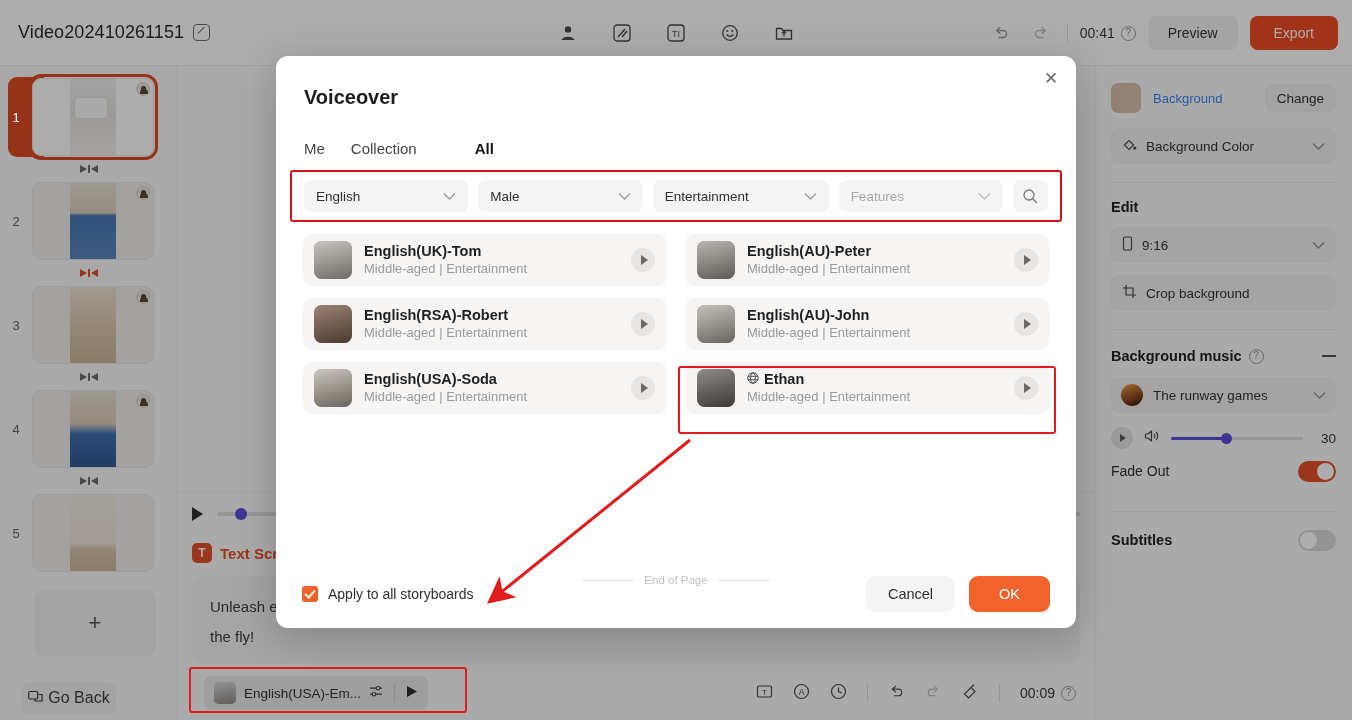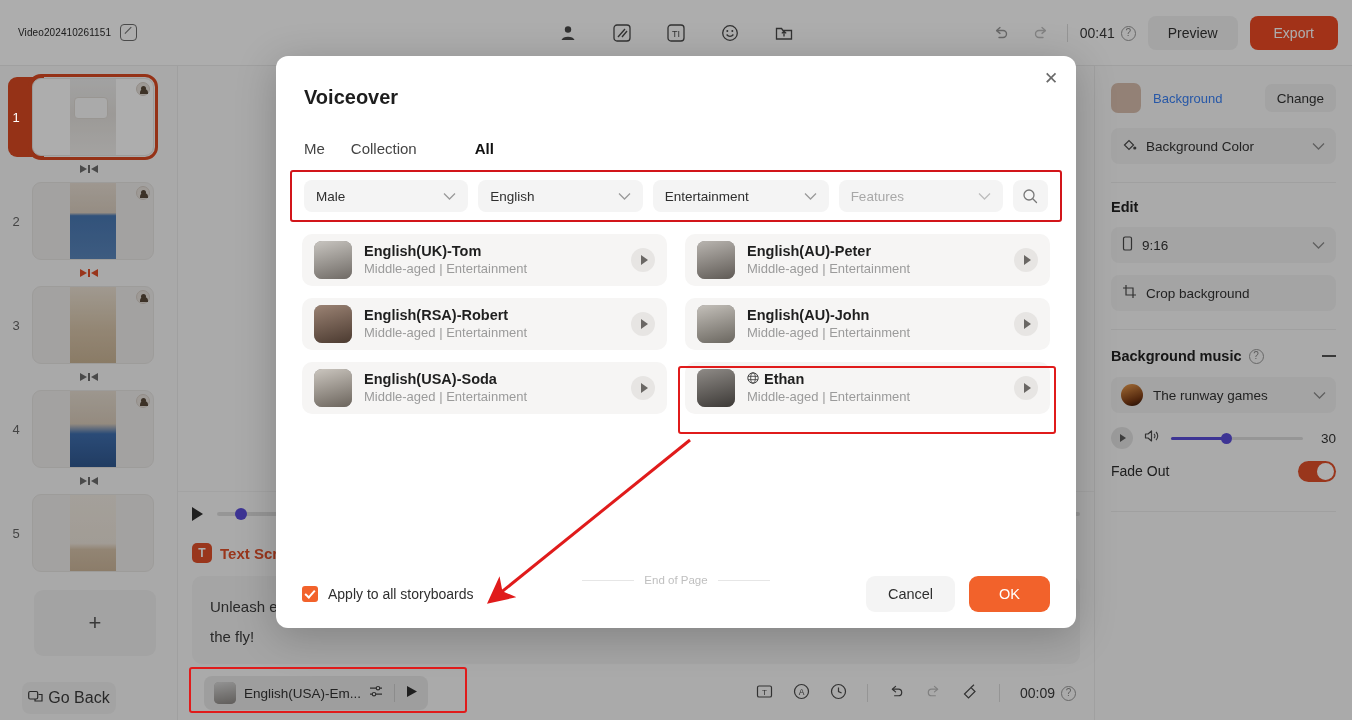--- a/index.html
+++ b/index.html
@@ -14,21 +14,21 @@
   
   .app-base { position: absolute; inset: 0; background: #fbfbfb; }
 
   
   .topbar {
     position: absolute; top: 0; left: 0; width: 1352px; height: 66px;
     background: #ffffff; border-bottom: 1px solid #ececec;
     display: flex; align-items: center;
   }
   .proj-title {
-    margin-left: 18px; font-size: 10px; color: #2b2b2b; letter-spacing: .1px;
+    margin-left: 18px; font-size: 18px; color: #2b2b2b; letter-spacing: .1px;
   }
   .edit-pencil {
     margin-left: 9px; width: 17px; height: 17px; border: 1.3px solid #6d6d6d;
     border-radius: 4px; position: relative; display: inline-block; vertical-align: -3px;
   }
   .edit-pencil::after {
     content: ""; position: absolute; left: 4px; top: 8px; width: 9px; height: 1.3px;
     background: #6d6d6d; transform: rotate(-45deg); transform-origin: left center;
   }
   .title-wrap { display: flex; align-items: center; }
@@ -585,46 +585,50 @@
         <span class="vol-val">30</span>
       </div>
 
       <div class="tog-row">
         <span>Fade Out</span>
         <span class="tog on"></span>
       </div>
 
       <div class="hr"></div>
 
+      <div class="tog-row" style="margin-top:6px">
+        <span class="sec-title" style="margin-top:0">Subtitles</span>
+        <span class="tog"></span>
+      </div>
     </div>
   </div>
 
   <div class="dim"></div>
 
   <div class="modal">
     <div class="modal-close">✕</div>
     <div class="modal-title">Voiceover</div>
 
     <div class="tabs">
       <span class="tab">Me</span>
       <span class="tab">Collection</span>
       <span class="tab active">All</span>
     </div>
 
     <div class="filters">
-      <div class="fsel w2">
-        <span>Male</span>
+      <div class="fsel w1">
+        <span>English</span>
         <span class="chev">
           <svg width="13" height="9" viewBox="0 0 13 9">
               <path d="M1 1.5 L6.5 7 L12 1.5" fill="none" stroke="#9a9a9a" stroke-width="1.3"></path>
             </svg>
         </span>
       </div>
-      <div class="fsel w1">
-        <span>English</span>
+      <div class="fsel w2">
+        <span>Male</span>
         <span class="chev">
           <svg width="13" height="9" viewBox="0 0 13 9">
               <path d="M1 1.5 L6.5 7 L12 1.5" fill="none" stroke="#9a9a9a" stroke-width="1.3"></path>
             </svg>
         </span>
       </div>
       <div class="fsel w3">
         <span>Entertainment</span>
         <span class="chev">
           <svg width="13" height="9" viewBox="0 0 13 9">

